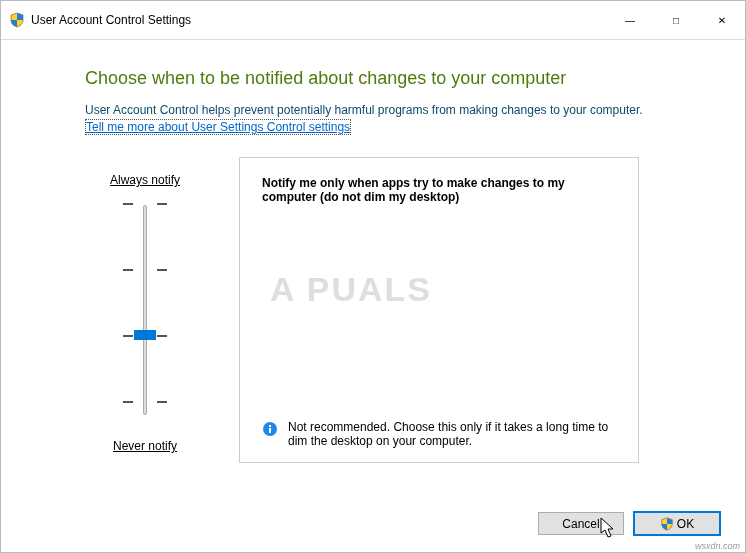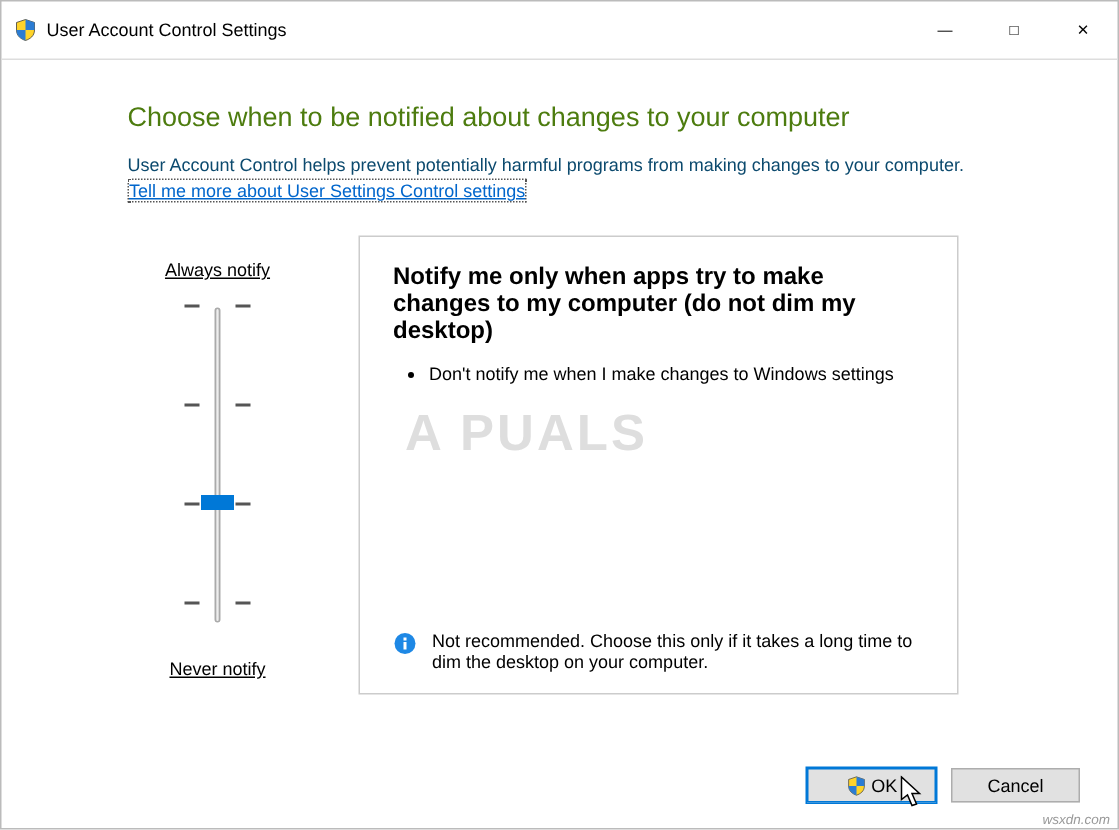--- a/index.html
+++ b/index.html
@@ -103,21 +103,21 @@
     }
     .info-box {
       border: 1px solid #ccc;
       width: 400px;
       padding: 18px 20px 14px 22px;
       display: flex;
       flex-direction: column;
     }
     .info-title {
       font-weight: 700;
-      font-size: 16px;
+      font-size: 12px;
       margin-bottom: 12px;
     }
     .info-list {
       list-style: disc;
       padding-left: 24px;
       font-size: 12px;
     }
     .info-list li { margin-bottom: 6px; }
     .spacer { flex: 1; }
     .recommend-row {
@@ -214,49 +214,46 @@
         <div class="tick t2"></div>
         <div class="tick t3"></div>
         <div class="slider-track"></div>
         <div class="thumb"></div>
       </div>
       <div class="slider-label">Never notify</div>
     </div>
 
     <div class="info-box">
       <div class="info-title">Notify me only when apps try to make changes to my computer (do not dim my desktop)</div>
-      <ul class="info-list">
-        <li>Don't notify me when I make changes to Windows settings</li>
-      </ul>
       <div class="spacer"></div>
       <div class="recommend-row">
         <svg class="info-icon" viewBox="0 0 16 16">
           <circle cx="8" cy="8" r="7" fill="#1e88e5"></circle>
           <rect x="7" y="7" width="2" height="5" fill="#fff"></rect>
           <rect x="7" y="4" width="2" height="2" fill="#fff"></rect>
         </svg>
         <span>Not recommended. Choose this only if it takes a long time to dim the desktop on your computer.</span>
       </div>
     </div>
   </div>
 </div>
 
 <div class="watermark">A   PUALS</div>
 
 <div class="button-row">
+  <button class="btn">
+    <span>Cancel</span>
+  </button>
   <button class="btn primary">
     <svg class="shield-sm" viewBox="0 0 16 16">
       <path d="M8 1 L14 3 V8 C14 12 11 14 8 15 C5 14 2 12 2 8 V3 Z" fill="#ffd42a" stroke="#333" stroke-width="0.5"></path>
       <path d="M8 1 L14 3 V8 H8 Z" fill="#2b7cd3"></path>
       <path d="M2 8 H8 V15 C5 14 2 12 2 8 Z" fill="#2b7cd3"></path>
     </svg>
     <span>OK</span>
   </button>
-  <button class="btn">
-    <span>Cancel</span>
-  </button>
 </div>
 
 <svg class="cursor" viewBox="0 0 16 22">
   <path d="M1 1 L1 16 L5 13 L8 20 L11 19 L8 12 L13 12 Z" fill="#fff" stroke="#000" stroke-width="1"></path>
 </svg>
 
 <div class="attrib">wsxdn.com</div>
 
 </body></html>

